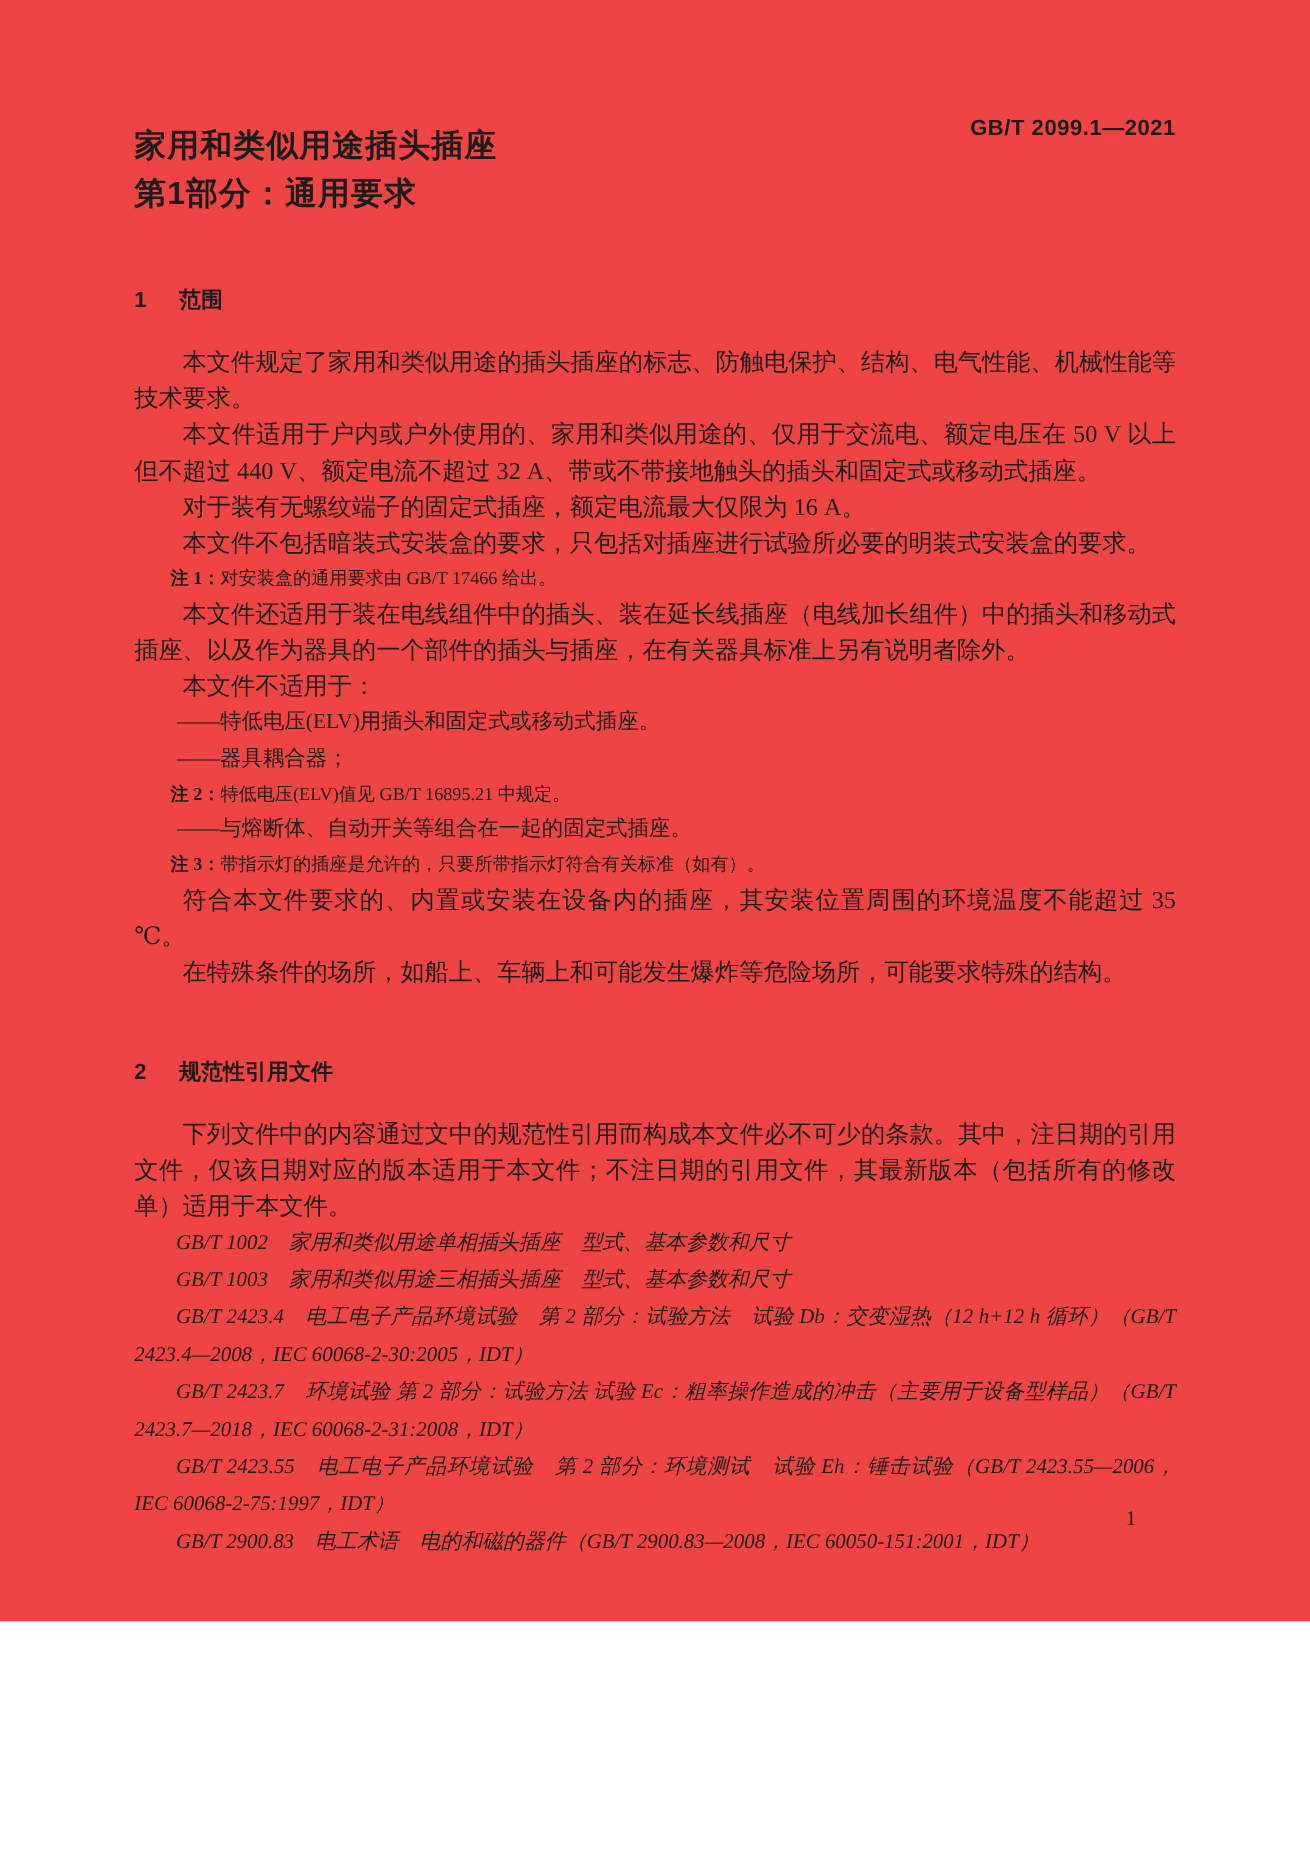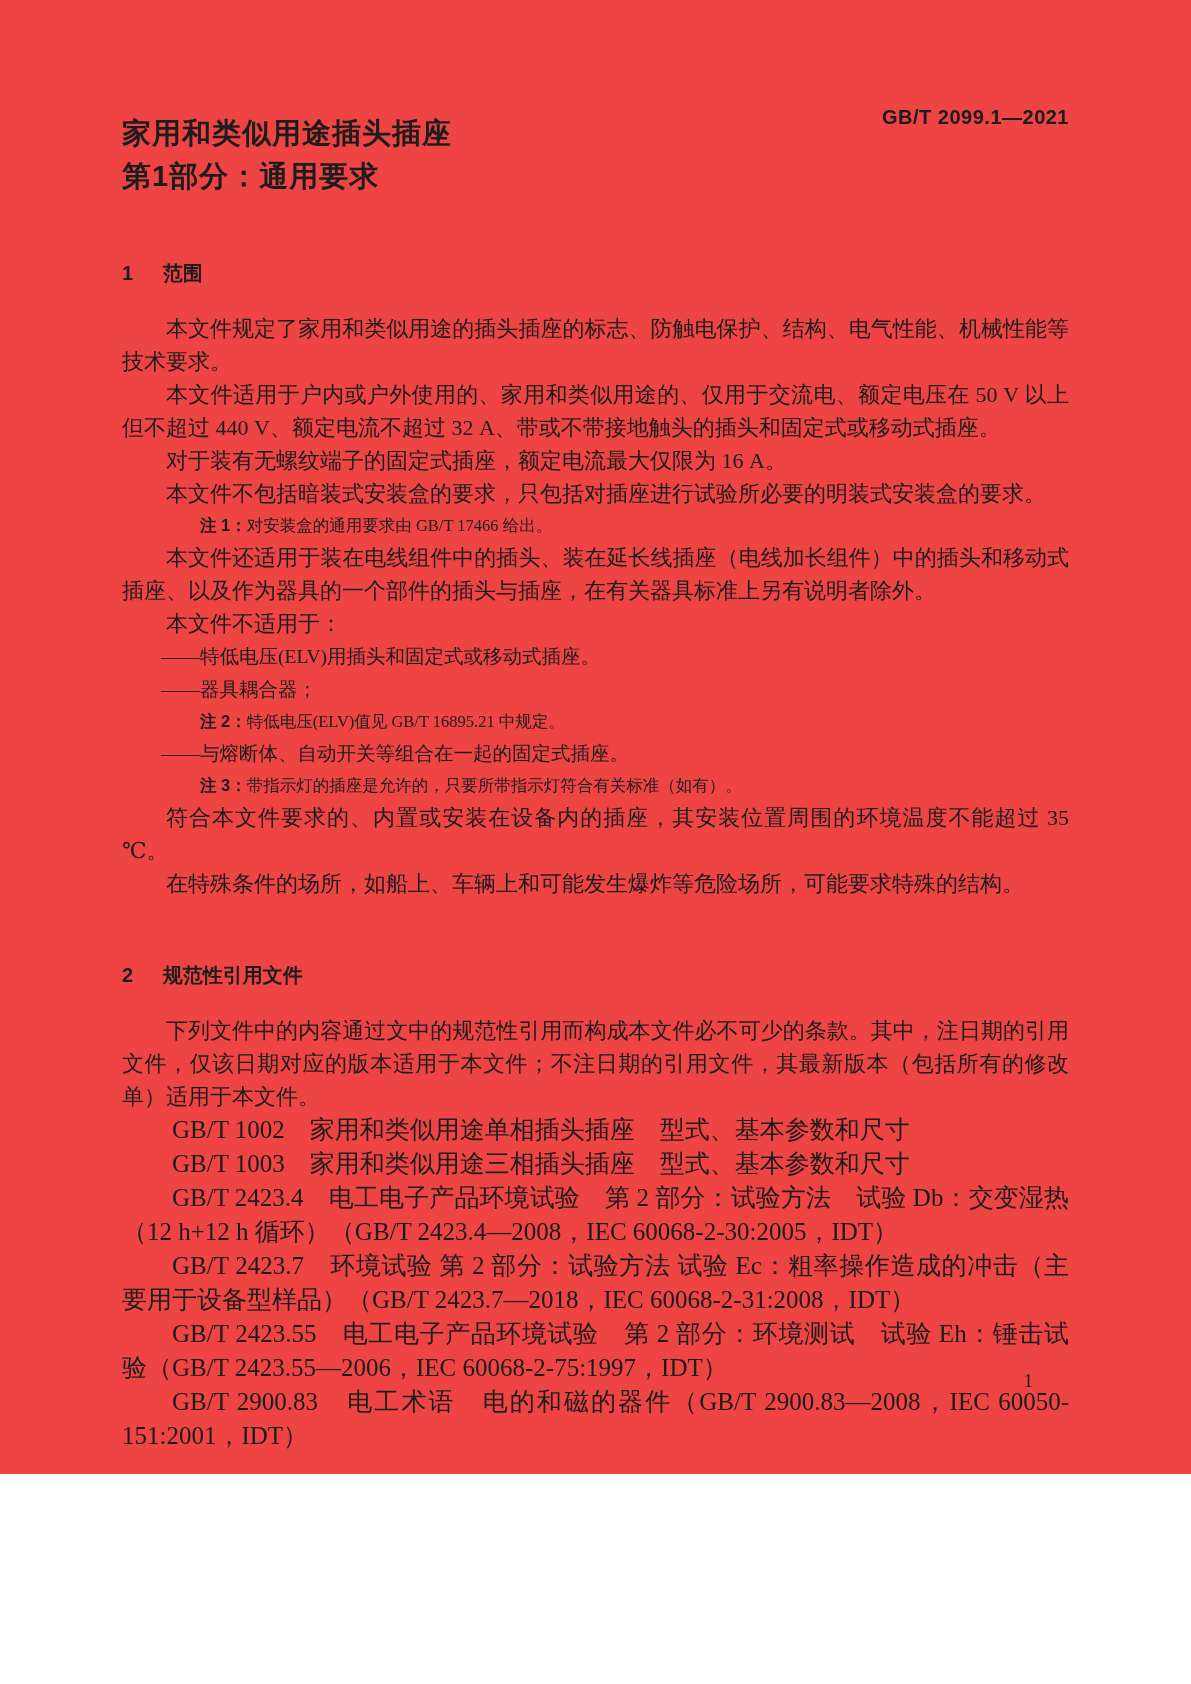--- a/index.html
+++ b/index.html
@@ -66,28 +66,28 @@
     font-size: 19.5px;
     line-height: 33px;
     text-align: left;
   }
   .para.note {
     font-size: 16.5px;
     line-height: 31px;
     text-align: left;
   }
   .para.ref {
-    font-size: 25px;
+    font-size: 19px;
     line-height: 34px;
     text-align: justify;
+    font-style: italic;
   }
   .note-label {
-    font-family: Liberation Sans, sans-serif;
+    font-family: Liberation Serif, serif;
     font-weight: bold;
-    margin-left: 45px;
   }
   .page-number {
     position: absolute;
     right: 158px;
     bottom: 82px;
     font-size: 19px;
   }
 </style>
 </head>
 <body>

